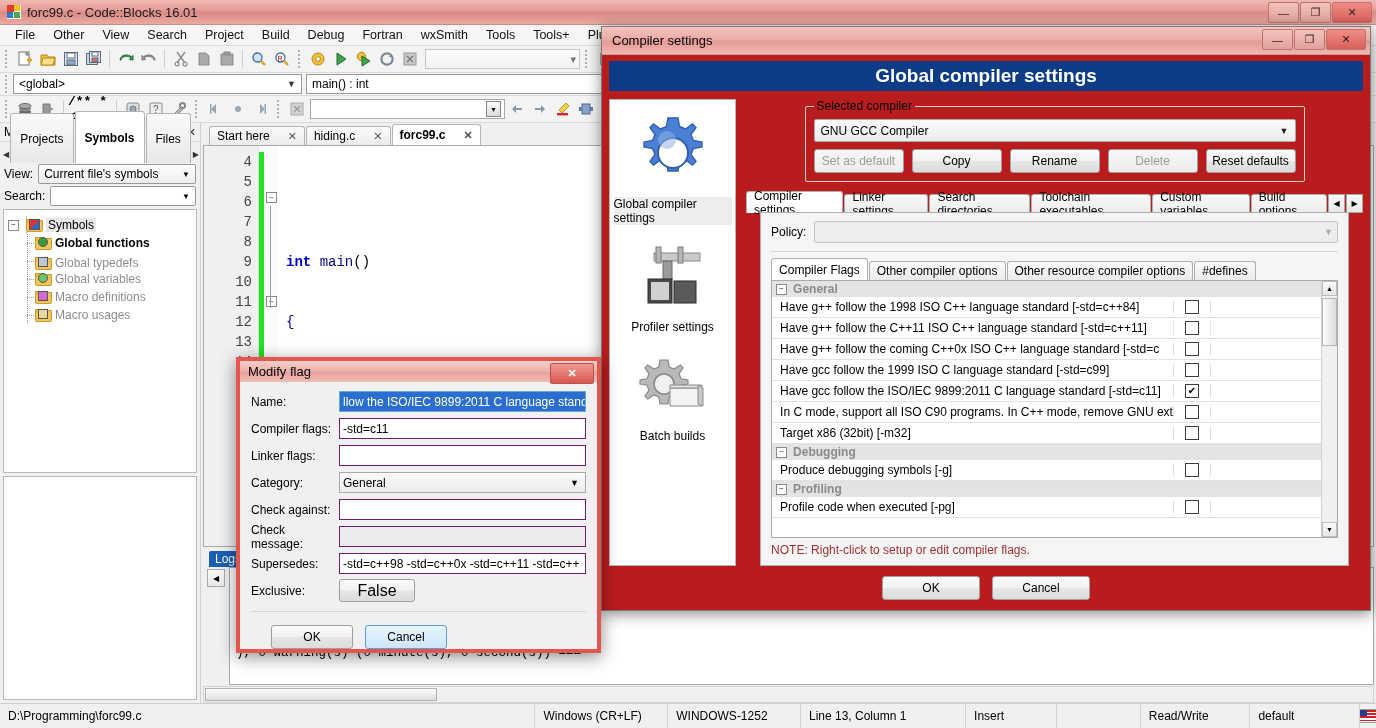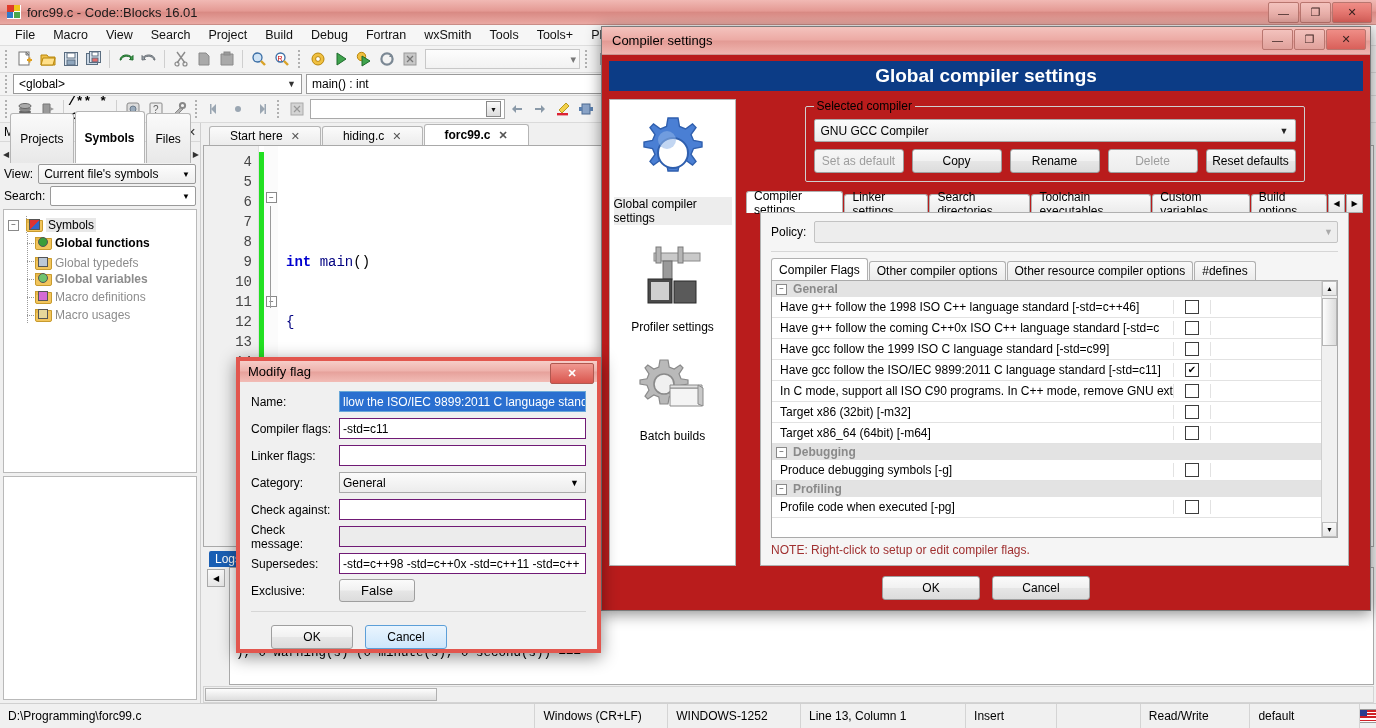--- a/index.html
+++ b/index.html
@@ -90,21 +90,21 @@
   .folder .fb{position:absolute;left:0;bottom:0;width:15px;height:10px;background:#f2c55c;
     border:1px solid #c89b2e;border-radius:0 0 2px 2px;}
   .folder .ft{position:absolute;left:0;top:0;width:7px;height:3px;background:#e8b84b;border:1px solid #c89b2e;border-bottom:none;}
   .folder .badge{position:absolute;left:2px;top:1px;width:8px;height:8px;border:1px solid #555;}
   .grey{color:#8c8c8c;}
   .symhl{background:#e8e8e8;padding:0 2px;}
   .mgmt-bottom{flex:1;background:#fff;border:1px solid #b9b9b9;margin:3px;}
   
   .editside{flex:1;display:flex;flex-direction:column;min-width:0;background:#f0f0f0;}
   .edtabs{height:22px;display:flex;align-items:flex-end;padding-left:8px;background:#f0f0f0;}
-  .etab{height:18px;display:flex;align-items:center;gap:8px;padding:0 20px;font-size:12px;
+  .etab{height:18px;display:flex;align-items:center;gap:18px;padding:0 7px;font-size:12px;
     border:1px solid #b5b5b5;border-bottom:none;background:linear-gradient(to bottom,#fbfbfb,#ececec);
     border-radius:3px 3px 0 0;margin-right:1px;margin-top:6px;}
   .etab.active{background:#fff;font-weight:bold;height:20px;}
   .etab .cx{font-size:11px;color:#555;}
   .editor{flex:1;background:#fff;border:1px solid #a9a9a9;margin:0 2px;display:flex;min-height:0;overflow:hidden;
     font-family:"Liberation Mono",monospace;}
   .gutter{width:48px;background:#f0f0f0;border-right:1px solid #e0e0e0;
     text-align:right;padding:6px 6px 0 0;font-size:14px;color:#444;line-height:20px;flex:none;}
   .changebar{width:5px;background:#22e022;flex:none;margin-top:6px;margin-bottom:2px;}
   .foldcol{width:14px;background:#fbfbfb;flex:none;padding-top:6px;position:relative;}
@@ -211,21 +211,21 @@
     border-radius:2px;background:linear-gradient(to bottom,#f09890,#d9564e);
     display:flex;align-items:center;justify-content:center;font-size:11px;color:#fff;font-weight:bold;}
   #mfdlg .mbody{flex:1;background:#f0f0f0;padding:9px 11px 0 11px;display:flex;flex-direction:column;gap:6px;}
   .frow{display:flex;align-items:center;height:21px;}
   .frow .flbl{width:88px;font-size:12px;}
   .finput{flex:1;height:19px;border:1px solid #701a75;background:#fff;font-size:12px;
     display:flex;align-items:center;padding:0 3px;overflow:hidden;white-space:nowrap;}
   .finput.sel{border:1px solid #6aa8d8;background:#2a6fd0;color:#fff;}
   .finput.ro{background:#ececec;}
   .finput.combo2{background:linear-gradient(to bottom,#fbfbfb,#ececec);border:1px solid #a9a9a9;}
-  .fbtn{width:74px;height:21px;border:1px solid #9f9f9f;border-radius:3px;font-size:13px;
+  .fbtn{width:74px;height:21px;border:1px solid #9f9f9f;border-radius:3px;font-size:16px;
     background:linear-gradient(to bottom,#fbfbfb 0%,#f1f1f1 48%,#e6e6e6 52%,#dcdcdc 100%);
     display:flex;align-items:center;justify-content:center;}
   .mfhr{height:1px;background:#d6d6d6;margin:4px 0 0 0;}
   .mfbtns{display:flex;gap:12px;padding:7px 0 0 20px;}
   .mfbtn{width:80px;height:22px;border:1px solid #9f9f9f;border-radius:3px;font-size:12px;
     background:linear-gradient(to bottom,#fbfbfb 0%,#f1f1f1 48%,#e6e6e6 52%,#dcdcdc 100%);
     display:flex;align-items:center;justify-content:center;}
   .mfbtn.def{border-color:#5c9fd8;background:linear-gradient(to bottom,#eaf5fe,#cde6fb);}
   svg{display:block;}
 </style>
@@ -246,21 +246,21 @@
     <div class="ttext">forc99.c - Code::Blocks 16.01</div>
     <div class="wctrls">
       <div class="wbtn">—</div>
       <div class="wbtn">❐</div>
       <div class="wbtn close">✕</div>
     </div>
   </div>
 
   <div class="menubar">
     <div class="menuitem">File</div>
-    <div class="menuitem">Macro</div>
+    <div class="menuitem">Other</div>
     <div class="menuitem">View</div>
     <div class="menuitem">Search</div>
     <div class="menuitem">Project</div>
     <div class="menuitem">Build</div>
     <div class="menuitem">Debug</div>
     <div class="menuitem">Fortran</div>
     <div class="menuitem">wxSmith</div>
     <div class="menuitem">Tools</div>
     <div class="menuitem">Tools+</div>
     <div class="menuitem">Plugins</div>
@@ -540,21 +540,21 @@
         </div>
         <div class="tnode grey" style="padding-left:14px;align-items:flex-end;">
           <span class="dots leaf"></span>
           <span class="folder">
             <span class="fb"></span>
               <span class="ft"></span>
             <span class="badge" style="left:3px;top:0;width:8px;height:8px;background:#bcc8d6;"></span>
           </span>
           <span>Global typedefs</span>
         </div>
-        <div class="tnode grey" style="padding-left:14px;font-weight:bold;">
+        <div class="tnode grey" style="padding-left:14px;">
           <span class="dots leaf"></span>
           <span class="folder">
             <span class="fb"></span>
               <span class="ft"></span>
             <span class="badge" style="left:3px;top:0;width:8px;height:8px;border-radius:50%;background:#6fc36f;"></span>
           </span>
           <span>Global variables</span>
         </div>
         <div class="tnode grey" style="padding-left:14px;">
           <span class="dots leaf"></span>
@@ -764,21 +764,28 @@
 
           <div class="flagbox">
             <div class="flaglist">
 
               <div class="grouprow">
                 <span class="gbox">−</span>
                 <span>General</span>
               </div>
 
               <div class="flagrow">
-                <span class="txt">Have g++ follow the 1998 ISO C++ language standard  [-std=c++46]</span>
+                <span class="txt">Have g++ follow the 1998 ISO C++ language standard  [-std=c++84]</span>
+                <span class="cbcell">
+                    <span class="cb"></span>
+                  </span>
+                <span class="rest"></span>
+              </div>
+              <div class="flagrow">
+                <span class="txt">Have g++ follow the C++11 ISO C++ language standard  [-std=c++11]</span>
                 <span class="cbcell">
                     <span class="cb"></span>
                   </span>
                 <span class="rest"></span>
               </div>
               <div class="flagrow">
                 <span class="txt">Have g++ follow the coming C++0x ISO C++ language standard  [-std=c</span>
                 <span class="cbcell">
                     <span class="cb"></span>
                   </span>
@@ -800,27 +807,20 @@
               </div>
               <div class="flagrow">
                 <span class="txt">In C mode, support all ISO C90 programs. In C++ mode, remove GNU ext</span>
                 <span class="cbcell">
                     <span class="cb"></span>
                   </span>
                 <span class="rest"></span>
               </div>
               <div class="flagrow">
                 <span class="txt">Target x86 (32bit)  [-m32]</span>
-                <span class="cbcell">
-                    <span class="cb"></span>
-                  </span>
-                <span class="rest"></span>
-              </div>
-              <div class="flagrow">
-                <span class="txt">Target x86_64 (64bit)  [-m64]</span>
                 <span class="cbcell">
                     <span class="cb"></span>
                   </span>
                 <span class="rest"></span>
               </div>
 
               <div class="grouprow">
                 <span class="gbox">−</span>
                 <span>Debugging</span>
               </div>

